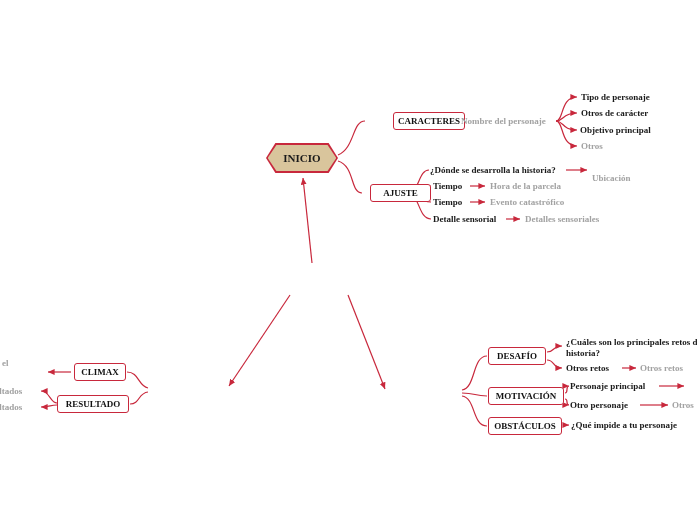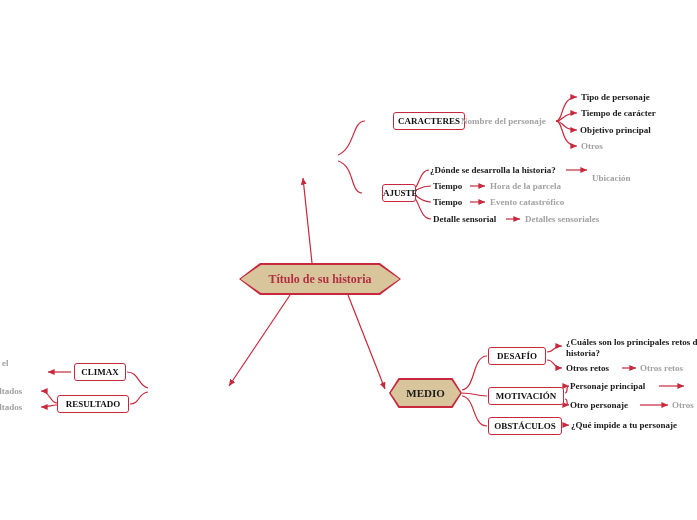--- a/index.html
+++ b/index.html
@@ -84,39 +84,36 @@
 
       <path d="M565 393 C569 393,565 386,569 386" marker-end="url(#arr)"></path>
       <path d="M565 399 C569 399,565 405,569 405" marker-end="url(#arr)"></path>
       <path d="M659 386 L684 386" marker-end="url(#arr)"></path>
       <path d="M640 405 L668 405" marker-end="url(#arr)"></path>
 
       <path d="M563 426 C566 426,565 425,569 425" marker-end="url(#arr)"></path>
     </g>
   </svg>
 
-  <div class="hex hex-center" style="left:239px;top:263px;width:162px;height:32px;">
-    <div class="hex-in">Título de su historia</div>
-  </div>
 
-  <div class="hex hex-branch" style="left:389px;top:378px;width:73px;height:30px;">
-    <div class="hex-in">MEDIO</div>
+  <div class="hex hex-branch" style="left:266px;top:143px;width:72px;height:30px;">
+    <div class="hex-in">INICIO</div>
   </div>
 
   <div class="box" style="left:365px;top:112px;width:72px;margin-left:28px;">CARACTERES</div>
-  <div class="box" style="left:382px;top:184px;width:34px;">AJUSTE</div>
+  <div class="box" style="left:370px;top:184px;width:61px;">AJUSTE</div>
   <div class="box" style="left:74px;top:363px;width:52px;">CLIMAX</div>
   <div class="box" style="left:57px;top:395px;width:72px;">RESULTADO</div>
   <div class="box" style="left:488px;top:347px;width:58px;">DESAFÍO</div>
   <div class="box" style="left:488px;top:387px;width:76px;">MOTIVACIÓN</div>
   <div class="box" style="left:488px;top:417px;width:74px;">OBSTÁCULOS</div>
 
   <span class="leaf gray" style="left:461px;top:116px;">Nombre del personaje</span>
   <span class="leaf" style="left:581px;top:92px;">Tipo de personaje</span>
-  <span class="leaf" style="left:581px;top:108px;">Tiempo de carácter</span>
+  <span class="leaf" style="left:581px;top:108px;">Otros de carácter</span>
   <span class="leaf" style="left:580px;top:125px;">Objetivo principal</span>
   <span class="leaf gray" style="left:581px;top:141px;">Otros</span>
 
   <span class="leaf" style="left:430px;top:165px;">¿Dónde se desarrolla la historia?</span>
   <span class="leaf gray" style="left:592px;top:165px;margin-top:8px;">Ubicación</span>
   <span class="leaf" style="left:433px;top:181px;">Tiempo</span>
   <span class="leaf gray" style="left:490px;top:181px;">Hora de la parcela</span>
   <span class="leaf" style="left:433px;top:197px;">Tiempo</span>
   <span class="leaf gray" style="left:490px;top:197px;">Evento catastrófico</span>
   <span class="leaf" style="left:433px;top:214px;">Detalle sensorial</span>

